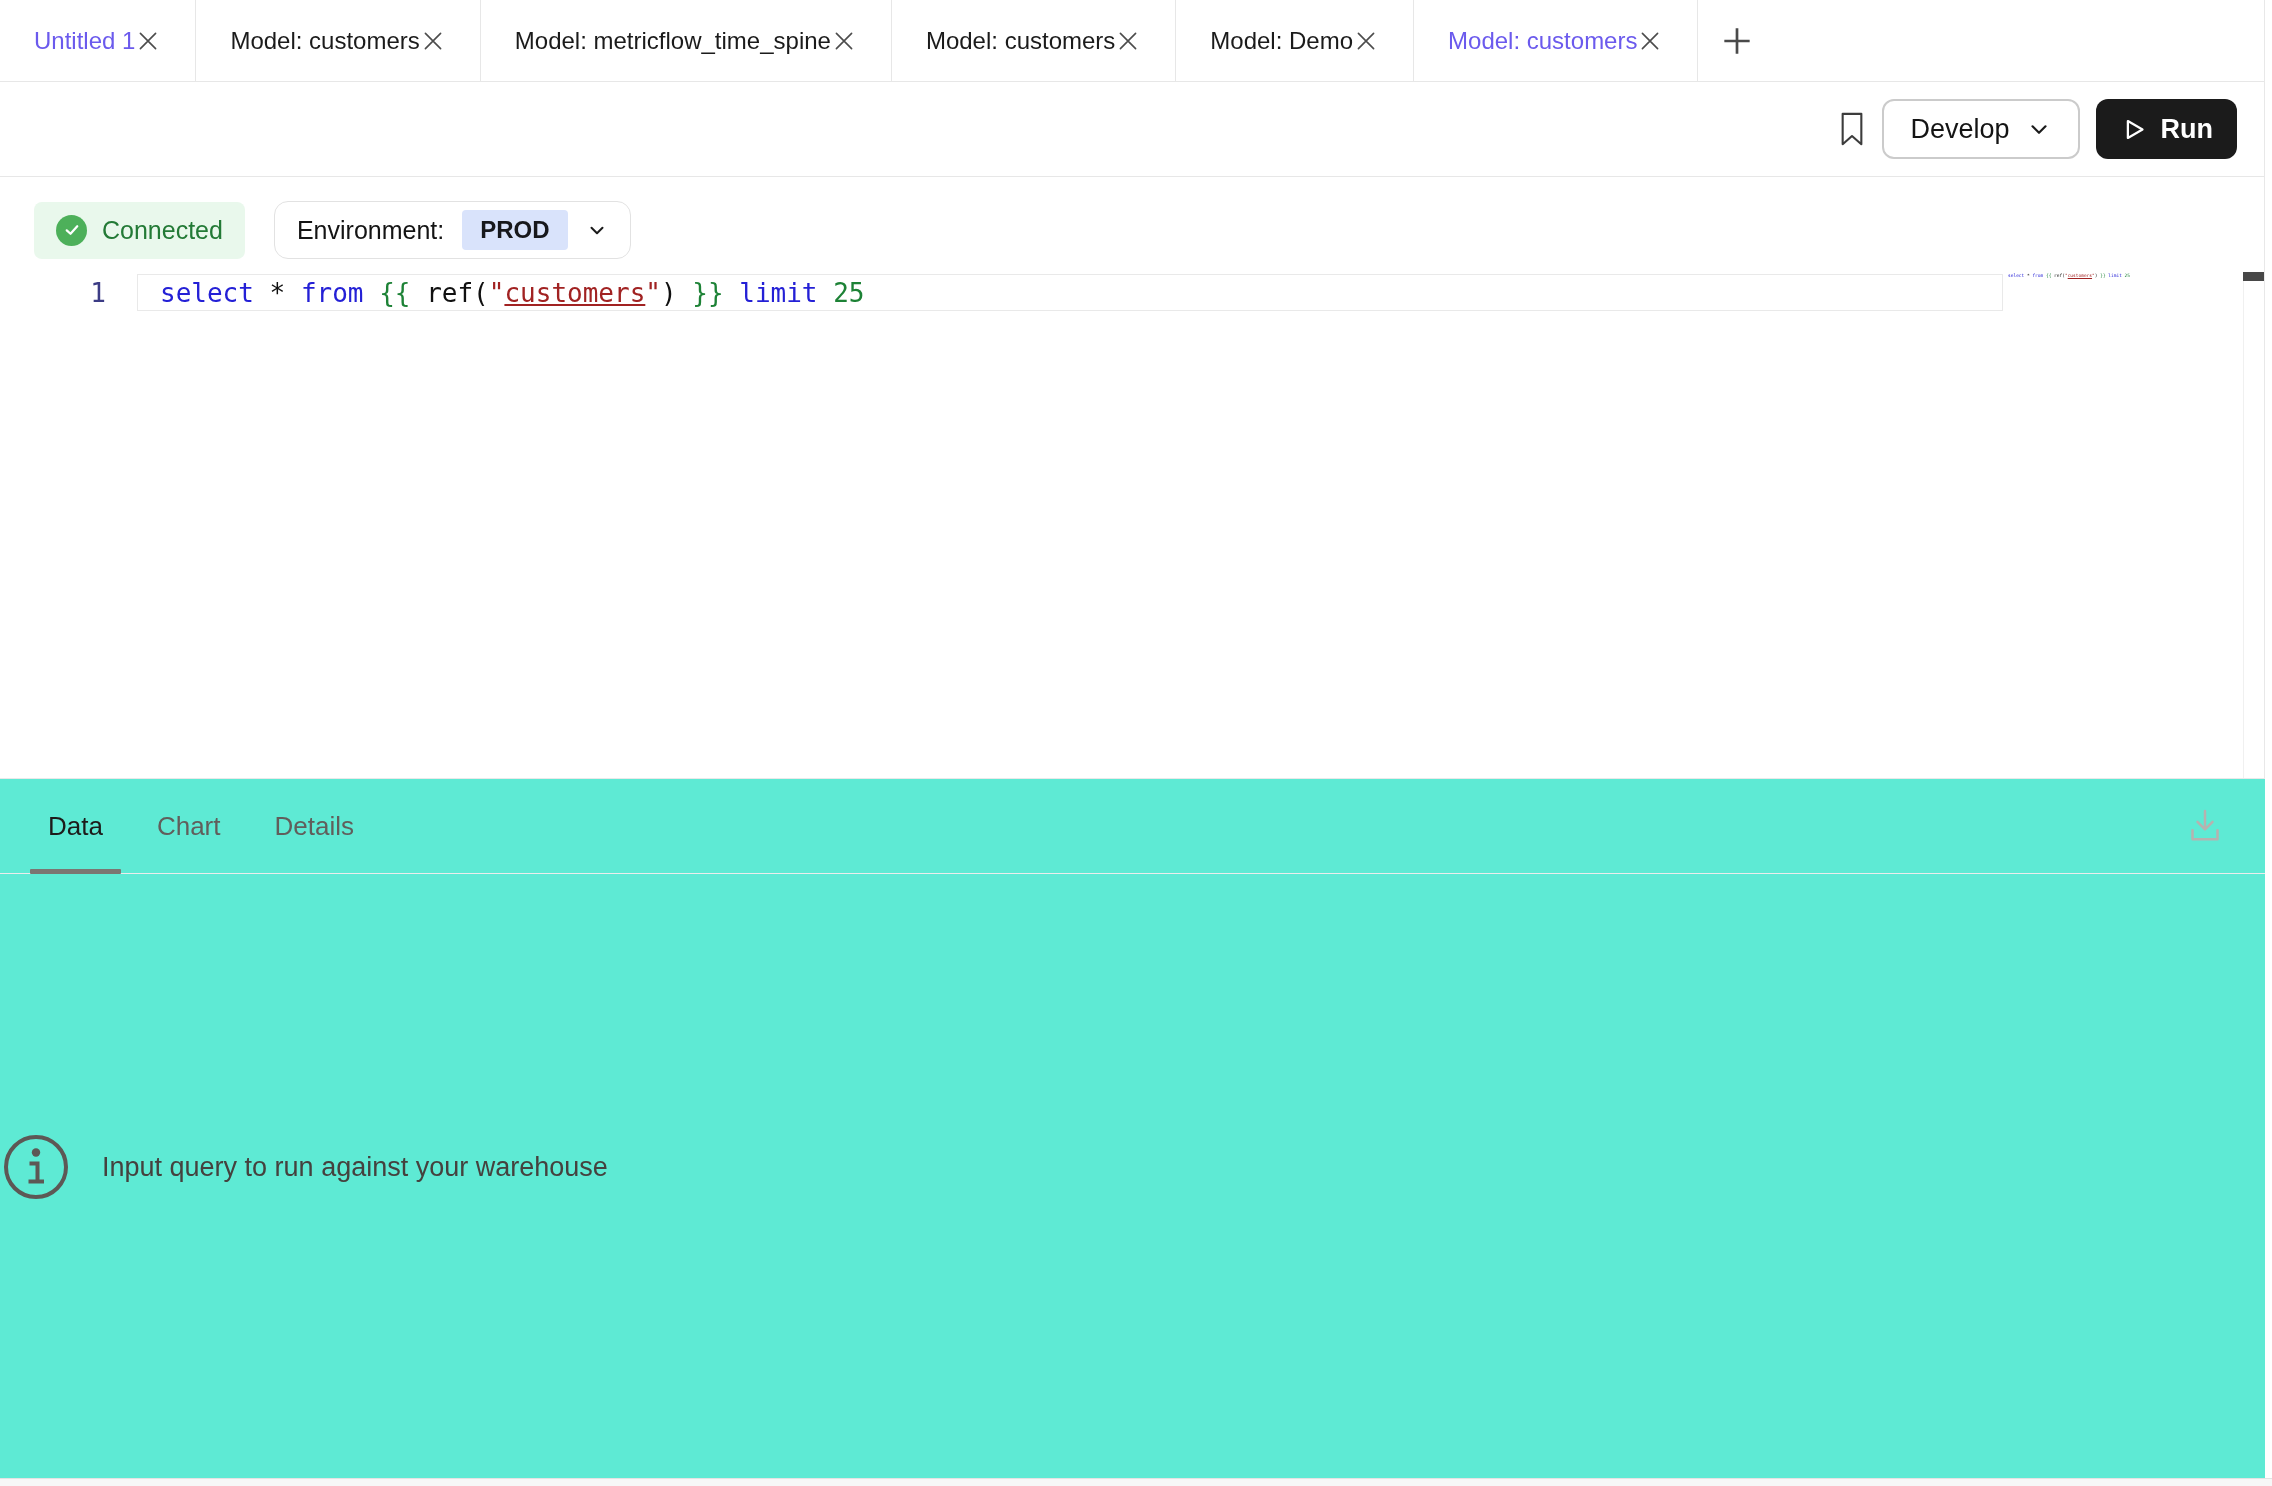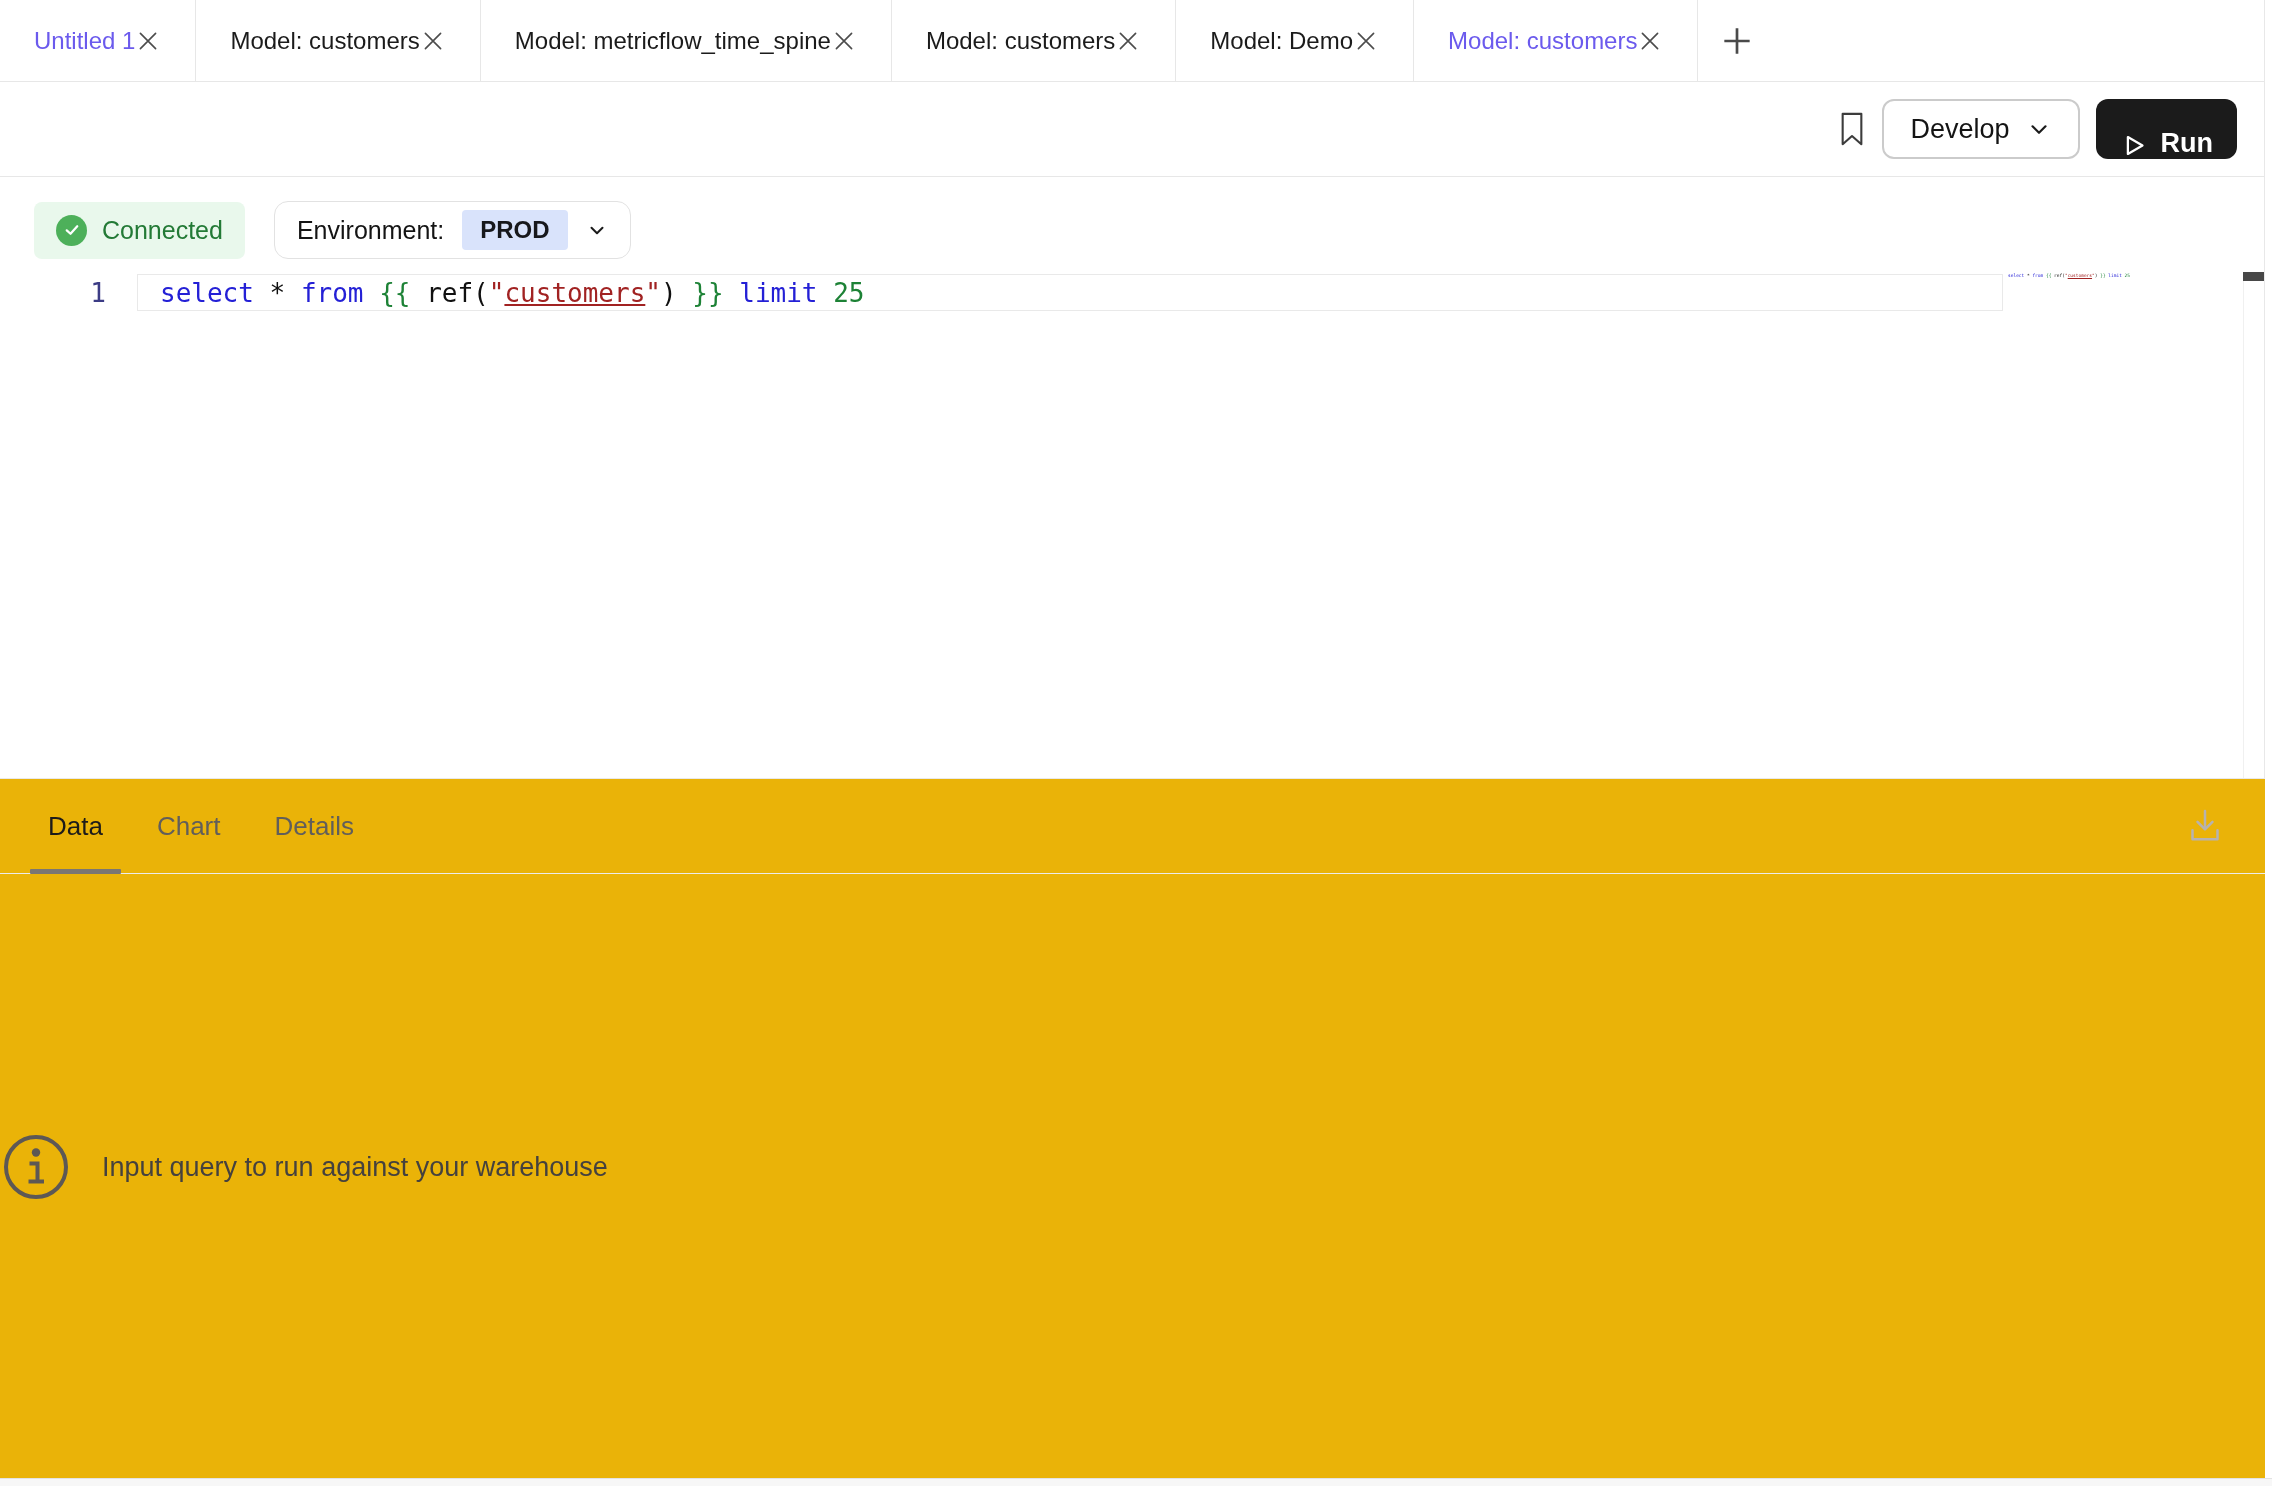--- a/index.html
+++ b/index.html
@@ -26,21 +26,21 @@
   .tab-add { display:flex; align-items:center; justify-content:center; width:78px; cursor:pointer; }
 
   
   .toolbar { height:95px; border-bottom:1px solid #e7e7e7; display:flex;
              align-items:center; justify-content:flex-end; padding-right:27px; gap:16px; }
   .icon-btn { background:none; border:none; padding:0; display:flex; align-items:center; cursor:pointer; }
   .btn-develop { height:60px; border:2px solid #cbcbcb; border-radius:12px; background:#fff;
                  display:flex; align-items:center; gap:16px; padding:0 26px;
                  font-size:27px; color:#141414; font-family:inherit; cursor:pointer; }
   .btn-run { height:60px; border:none; border-radius:12px; background:#1b1b1b; color:#fff;
-             display:flex; align-items:flex-end; gap:14px; padding:0 24px;
+             display:flex; align-items:center; gap:14px; padding:0 24px;
              font-size:27px; font-weight:600; font-family:inherit; cursor:pointer; }
 
   
   .editor { position:relative; height:601px; background:#fff; }
   .status-row { position:absolute; left:34px; top:24px; display:flex; gap:29px; align-items:center; }
   .badge-connected { height:57px; border-radius:8px; background:#e9f8ec; display:flex;
                      align-items:center; gap:15px; padding:0 22px;
                      font-size:25px; font-weight:500; color:#237a36; }
   .dot { width:31px; height:31px; border-radius:50%; background:#4db05a;
          display:flex; align-items:center; justify-content:center; flex:0 0 auto; }
@@ -66,21 +66,21 @@
   .minimap { position:absolute; left:2008px; top:94px; width:160px; height:14px;
              font-family:"DejaVu Sans Mono", monospace; font-size:4.5px; line-height:10px;
              white-space:pre; overflow:hidden; }
   .ed-scroll-track { position:absolute; left:2243px; top:95px; bottom:0; width:0;
                      border-left:1px solid #f0f0f0; }
   .ed-scroll-thumb { position:absolute; left:2243px; top:95px; width:21px; height:9px;
                      background:#474747; cursor:grab; }
 
   
   .results { position:absolute; left:0; top:778px; width:2265px; height:700px;
-             border-top:1px solid #e9e9e9; background:#eab308; }
+             border-top:1px solid #e9e9e9; background:#5eead4; }
   .results-header { position:relative; height:95px; border-bottom:1px solid #ececec;
                     display:flex; align-items:center; padding-left:30px; gap:18px; }
   .rtab { position:relative; height:100%; display:flex; align-items:center;
           padding:0 18px; font-size:26px; color:#615e5b; cursor:pointer; }
   .rtab.active { color:#1d1b1a; font-weight:500; }
   .rtab.active::after { content:""; position:absolute; left:0; right:0; bottom:-1px;
                         height:5px; background:#7b7672; border-radius:1px; }
   .download-btn { position:absolute; right:40px; top:50%; transform:translateY(-50%);
                   background:none; border:none; padding:0; display:flex; cursor:pointer; }
   .empty { position:absolute; left:0; right:0; top:352px; display:flex;

